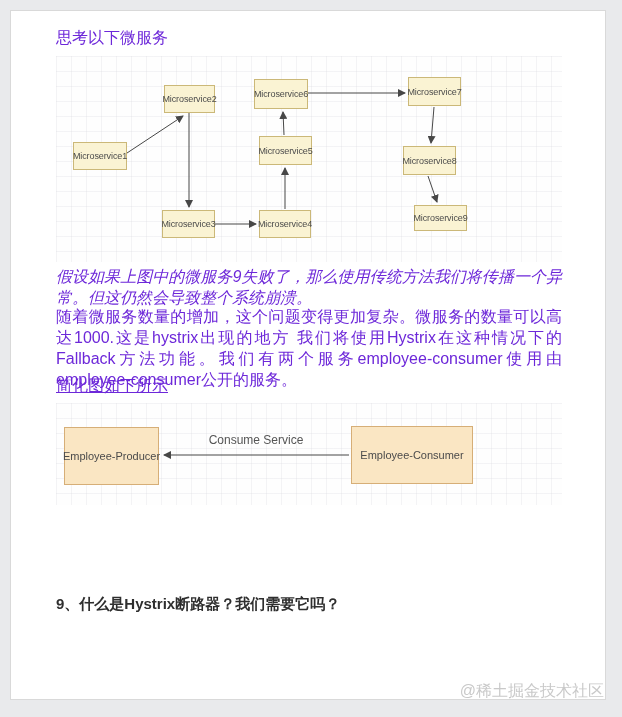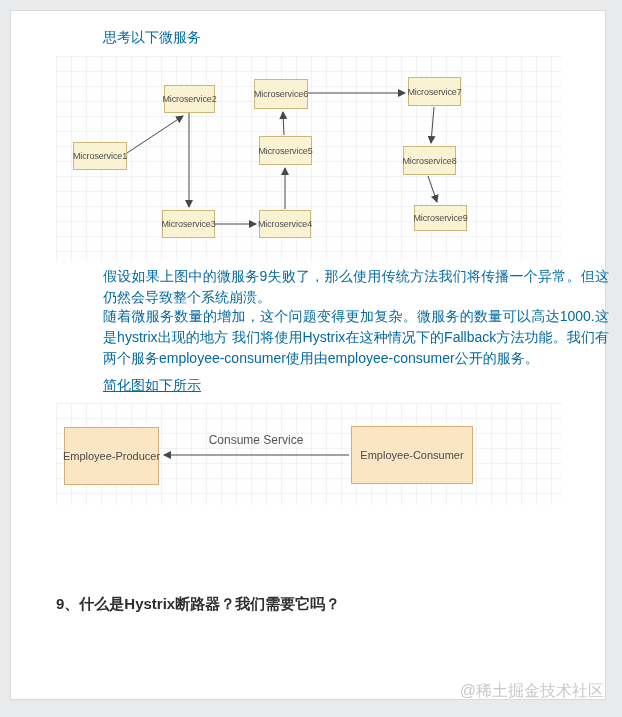--- a/index.html
+++ b/index.html
@@ -9,23 +9,22 @@
     background:#e9eaec;
     font-family:"Liberation Sans", sans-serif;
     overflow:hidden;
   }
   .card {
     position:absolute; left:10px; top:10px; width:596px; height:690px;
     background:#ffffff; border:1px solid #d9d9d9;
   }
   .para {
     position:absolute; left:45px; width:506px;
-    font-size:14px; line-height:21px; color:#0369a1;
+    font-size:16px; line-height:21px; color:#6d28d9;
     text-align:justify;
-    margin-left:47px;
   }
   .caption { width:300px;text-decoration:underline; }
   h2.heading {
     position:absolute; left:45px; top:581px; width:506px;
     font-size:15px; line-height:24px; font-weight:bold; color:#2e2e2e;
   }
   
   .diagram {
     position:absolute; left:45px; width:506px;
     background-color:#fefefe;
@@ -61,21 +60,21 @@
   .consume-label{
     position:absolute; left:120px; top:30px; width:160px;
     text-align:center; font-size:12px; color:#555555;
   }
   .watermark {
     position:absolute; right:1px; top:670px;
     font-size:16px; color:#c9c9c9;
   }
   
   .intro   { top:16px; }
-  .p1      { top:255px; }
+  .p1      { top:255px;font-style:italic; }
   .p2      { top:295px; }
   .simpl   { top:364px; }
   .p3      { top:515px; }
   .p4      { top:616px; }
 </style>
 </head>
 <body>
 
 <div class="page">
   <div class="card">

